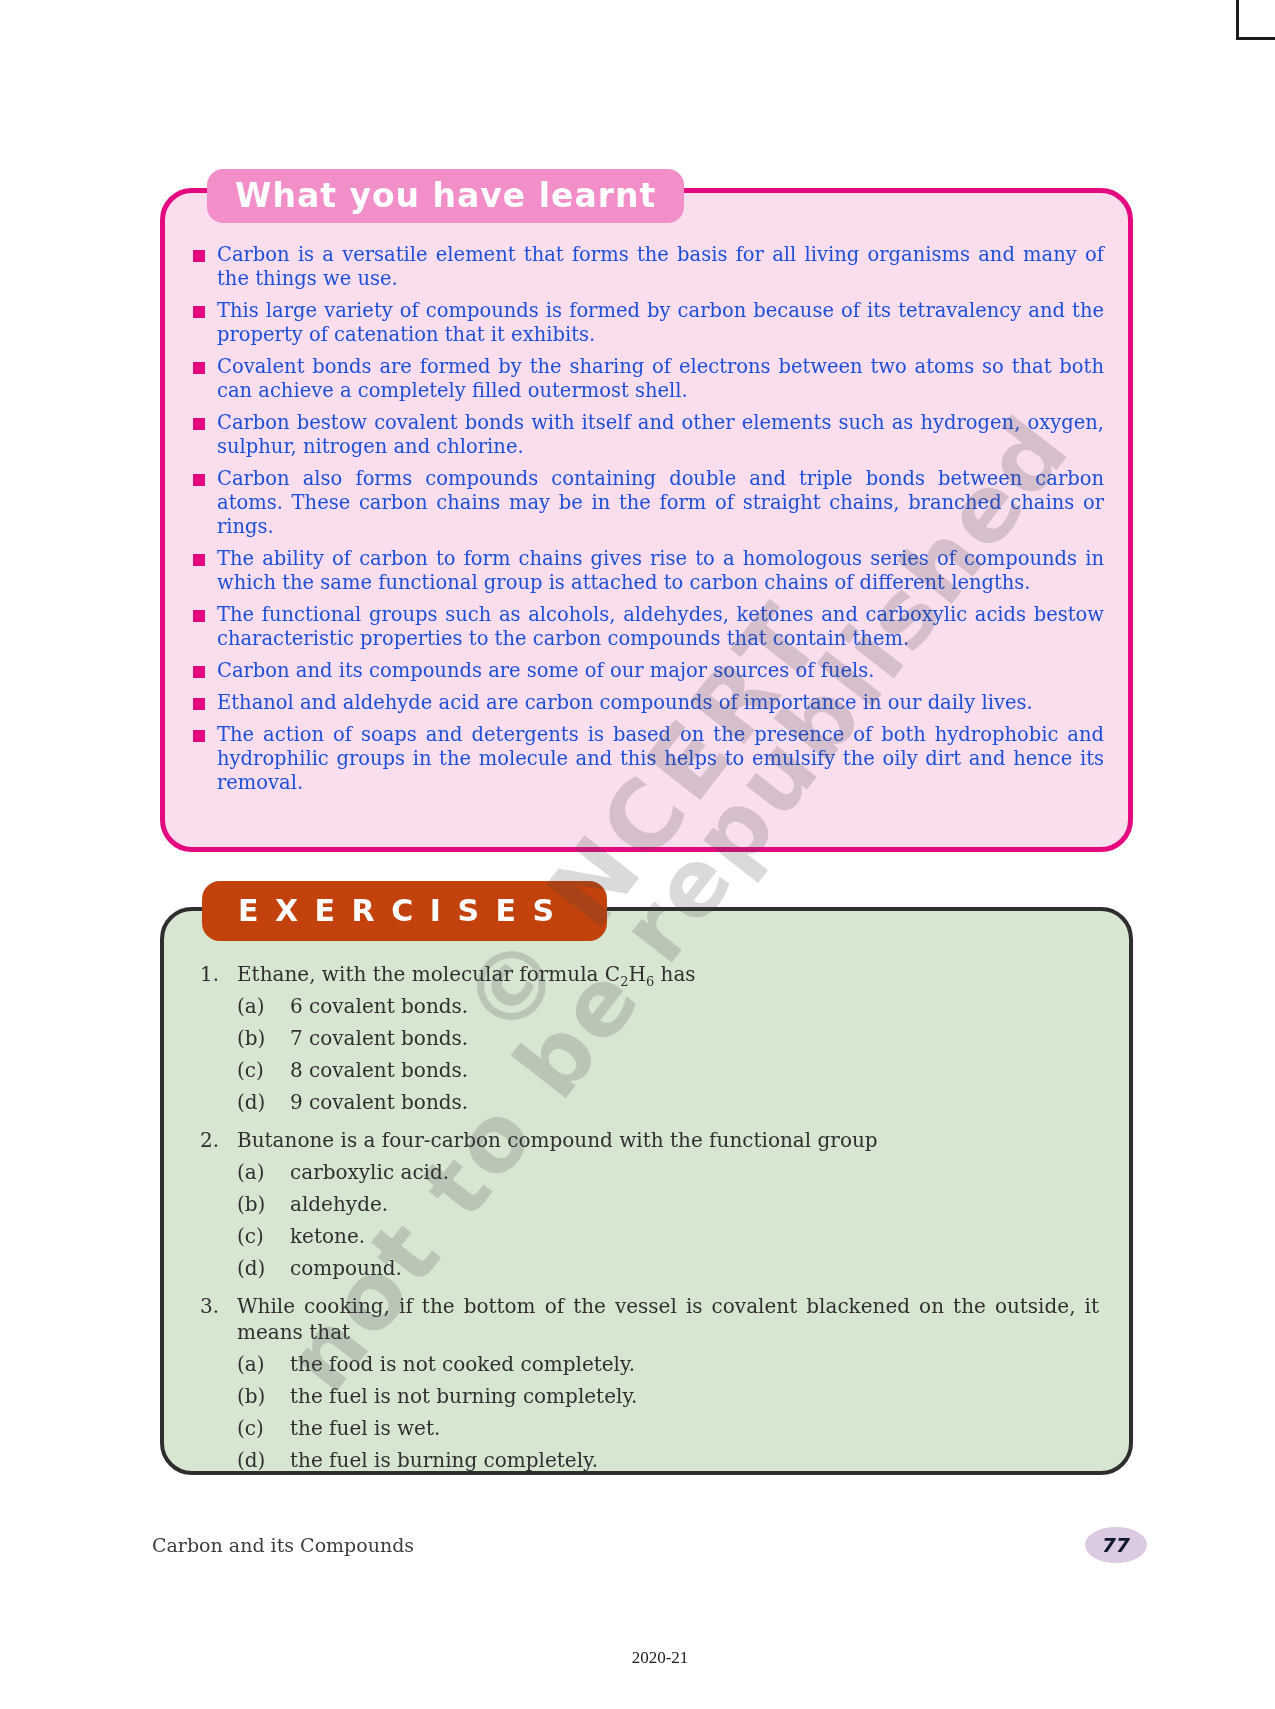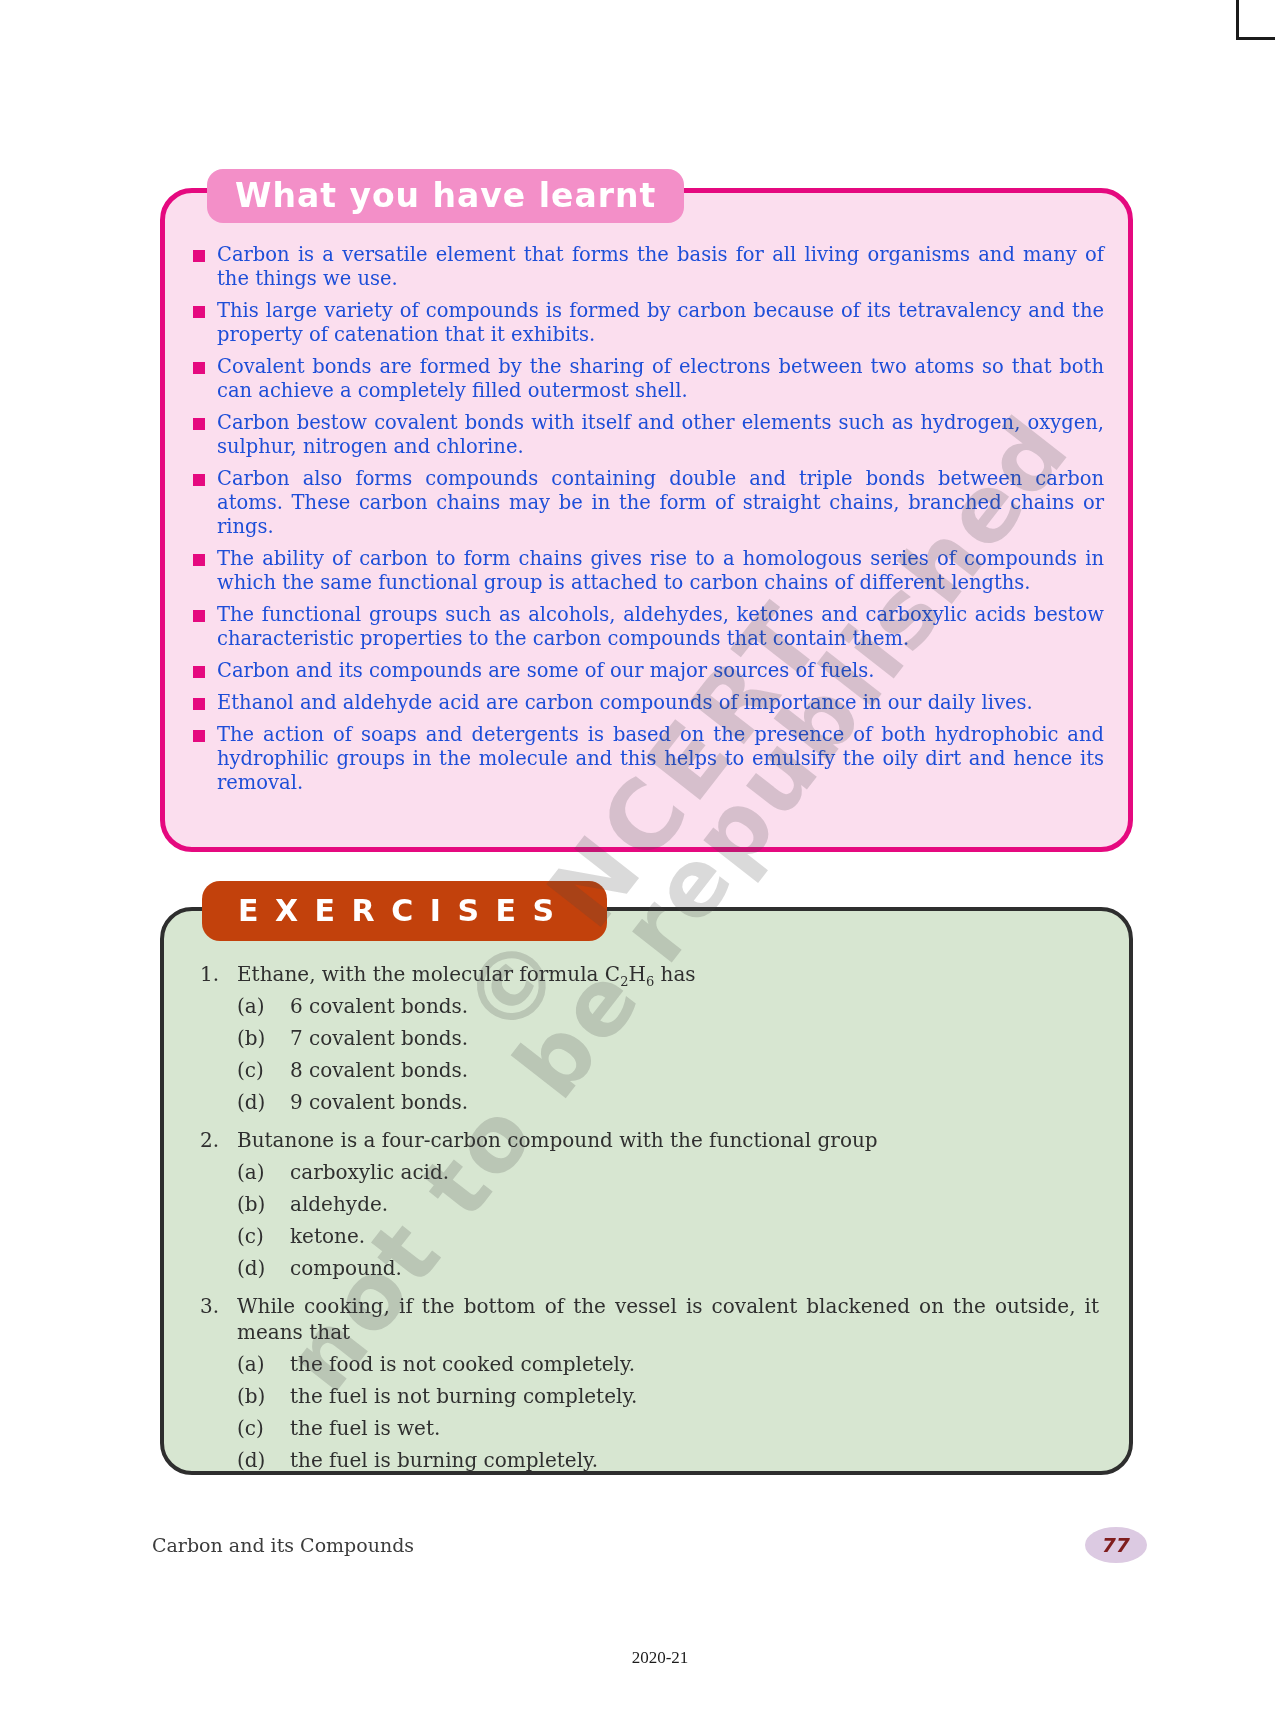--- a/index.html
+++ b/index.html
@@ -104,21 +104,21 @@
   .chapter{
     position:absolute;left:152px;top:1534px;
     font-size:19px;color:#3c3c3c;text-align:right;
   }
   .page-badge{
     position:absolute;left:1085px;top:1527px;width:62px;height:36px;
     background:#dccae2;border-radius:50%;
     text-align:center;line-height:36px;
     font-family:"DejaVu Sans", sans-serif;
     font-weight:800;font-style:italic;
-    font-size:20px;color:#7f1d1d;
+    font-size:20px;color:#0f172a;
   }
   .year{
     position:absolute;left:0;top:1648px;width:100%;
     text-align:center;
     font-family:Liberation Serif, serif;
     font-size:17px;color:#1c1c1c;
   }
 </style>
 </head>
 <body>

